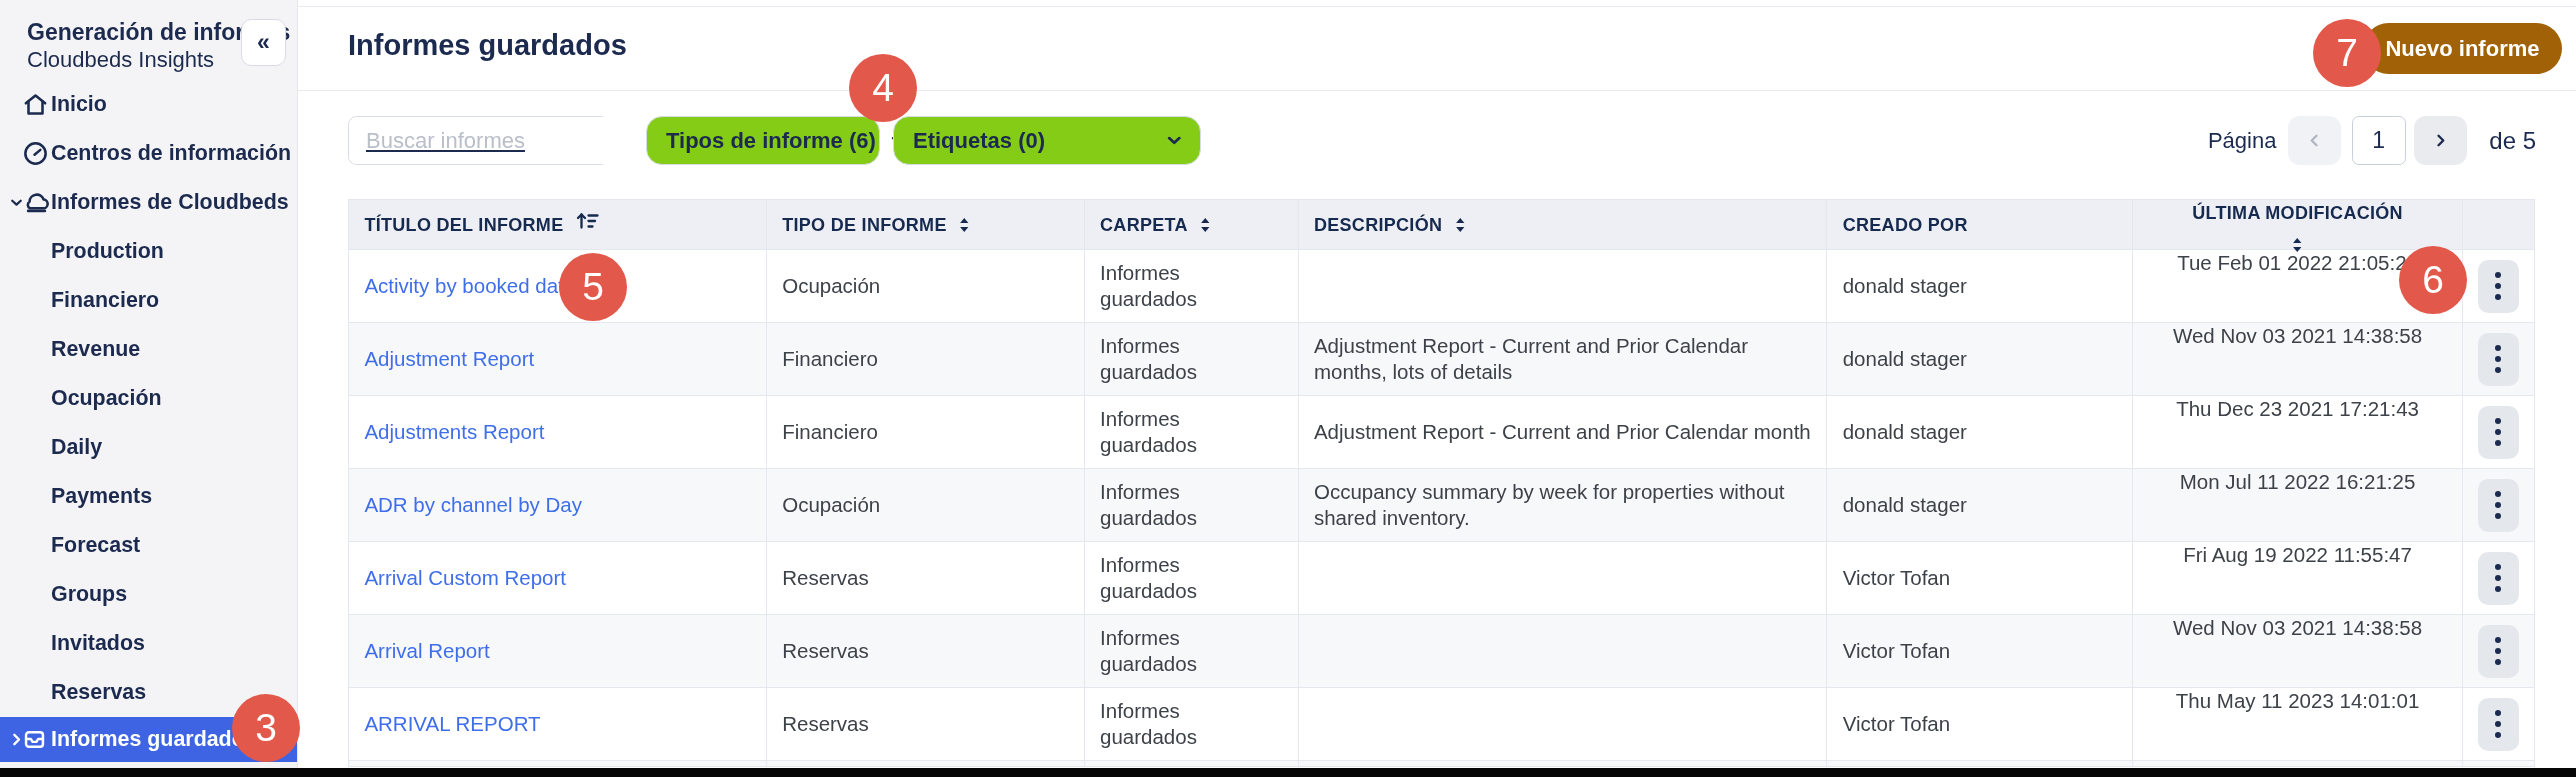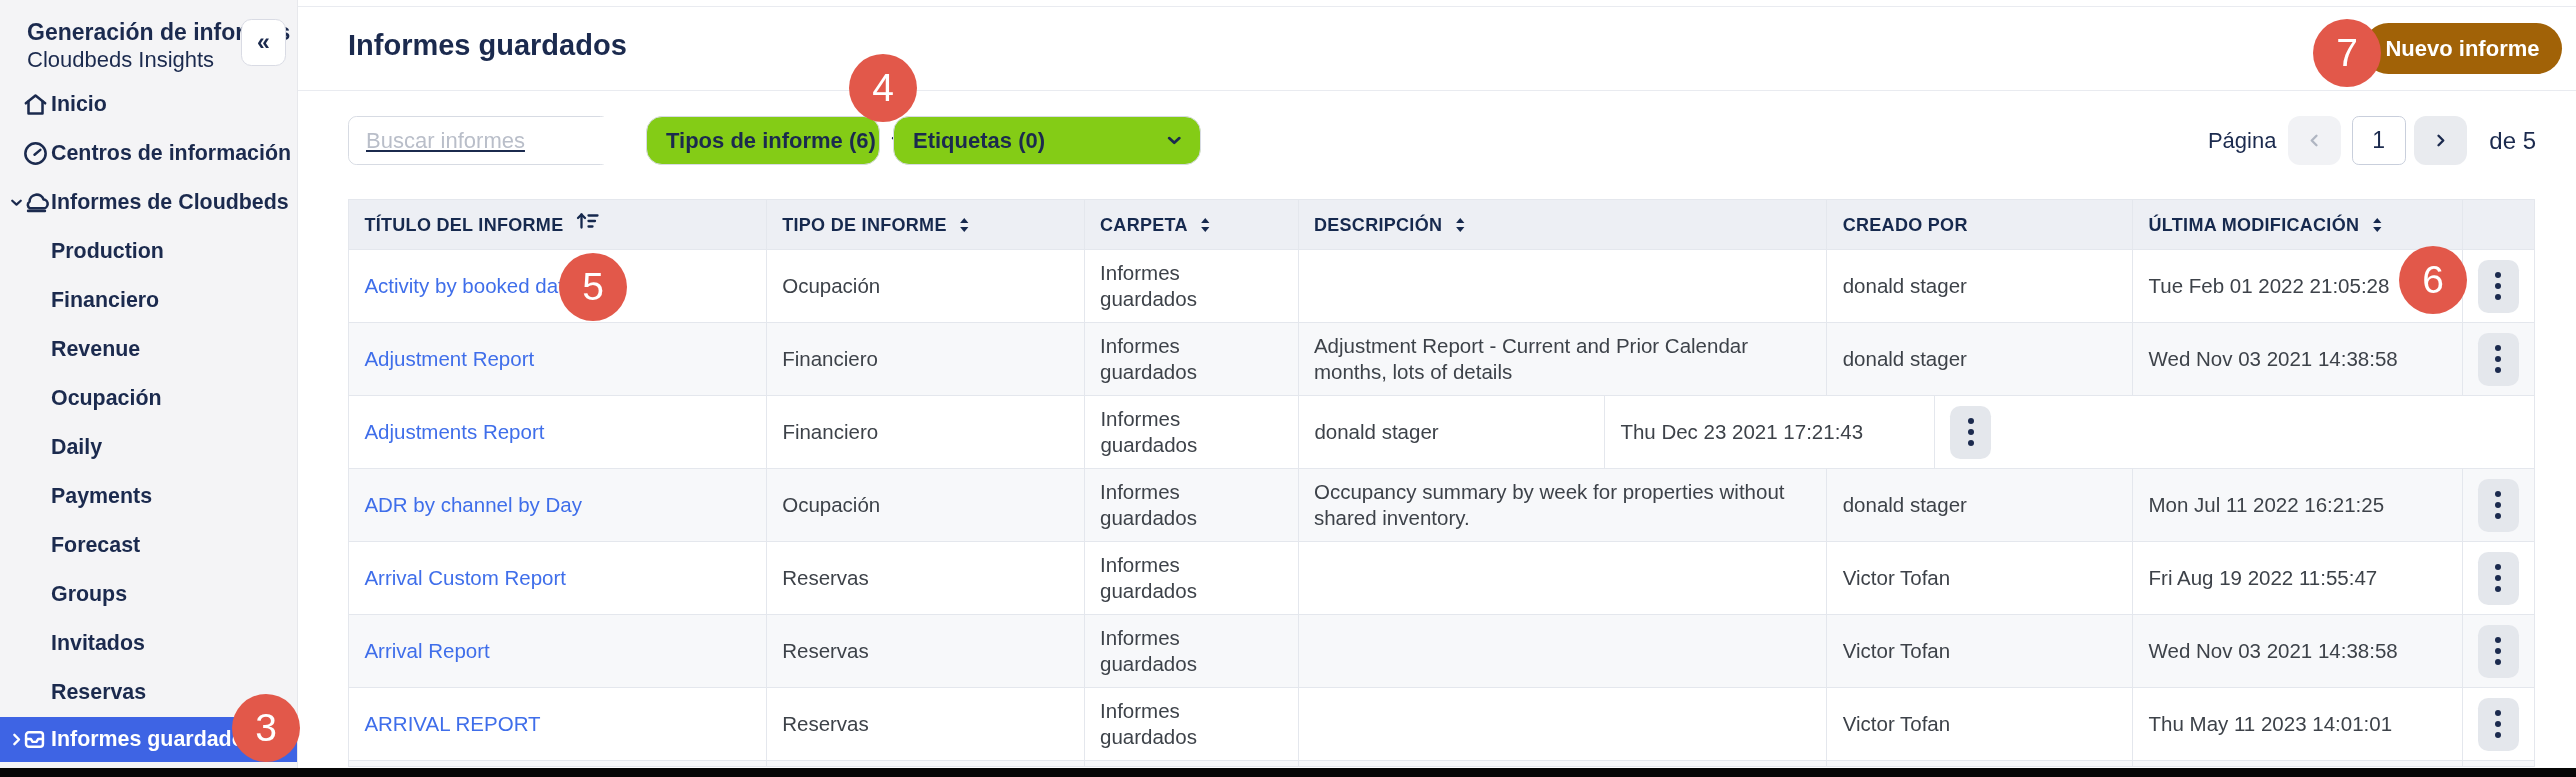--- a/index.html
+++ b/index.html
@@ -63,21 +63,21 @@
   
   .table { position:absolute; left:50px; top:199px; width:2187px; height:568px;
            border:0.9px solid #e4e7ed; overflow:hidden; background:#7f1d1d; }
   .trow { display:flex; width:100%; height:73px; background:#fff; border-top:0.9px solid #e4e7ed; }
   .trow.alt { background:#f7f8fa; }
   .thead { height:49px; background:#edeff4; border-top:none; }
   .cell { display:flex; align-items:center; padding:0 15.4px; border-right:0.9px solid #e4e7ed;
           font-size:20.5px; color:#3d4249; line-height:26px; }
   .thead .cell { font-size:18px; font-weight:bold; color:#16294e; letter-spacing:0.3px; gap:10.3px; }
   .c1{width:418px;} .c2{width:318px;} .c3{width:214px;} .c4{width:529px;}
-  .c5{width:306px;} .c6{width:330px;} .c7{width:71px; border-right:none; justify-content:center;}
+  .c5{width:306px;} .c6{width:330px;flex-direction:column;} .c7{width:71px; border-right:none; justify-content:center;}
   .report-link { color:#3f6eea; text-decoration:none; cursor:pointer; }
   .kebab { width:45px; height:53px; background:#e4e7ec; border:none; border-radius:10.3px;
            display:flex; flex-direction:column; align-items:center; justify-content:center;
            gap:5.1px; cursor:pointer; }
   .kebab i { width:6px; height:6px; border-radius:50%; background:#1b2a4e; }
   .sortud { display:flex; }
 
   
   .new-report { position:absolute; right:14.5px; top:23px; height:51px; padding:0 22px;
                 background:#a16207; color:#fff; border:none; border-radius:26px;
@@ -331,20 +331,21 @@
             </button>
           </div>
       </div>
 
       <div class="trow">
         <div class="cell c1">
             <a class="report-link">Adjustments Report</a>
           </div>
         <div class="cell c2">Financiero</div>
         <div class="cell c3">Informes guardados</div>
+        <div class="cell c4">Adjustment Report - Current and Prior Calendar month</div>
         <div class="cell c5">donald stager</div>
         <div class="cell c6">Thu Dec 23 2021 17:21:43</div>
         <div class="cell c7">
             <button class="kebab">
               <i></i>
               <i></i>
               <i></i>
             </button>
           </div>
       </div>

